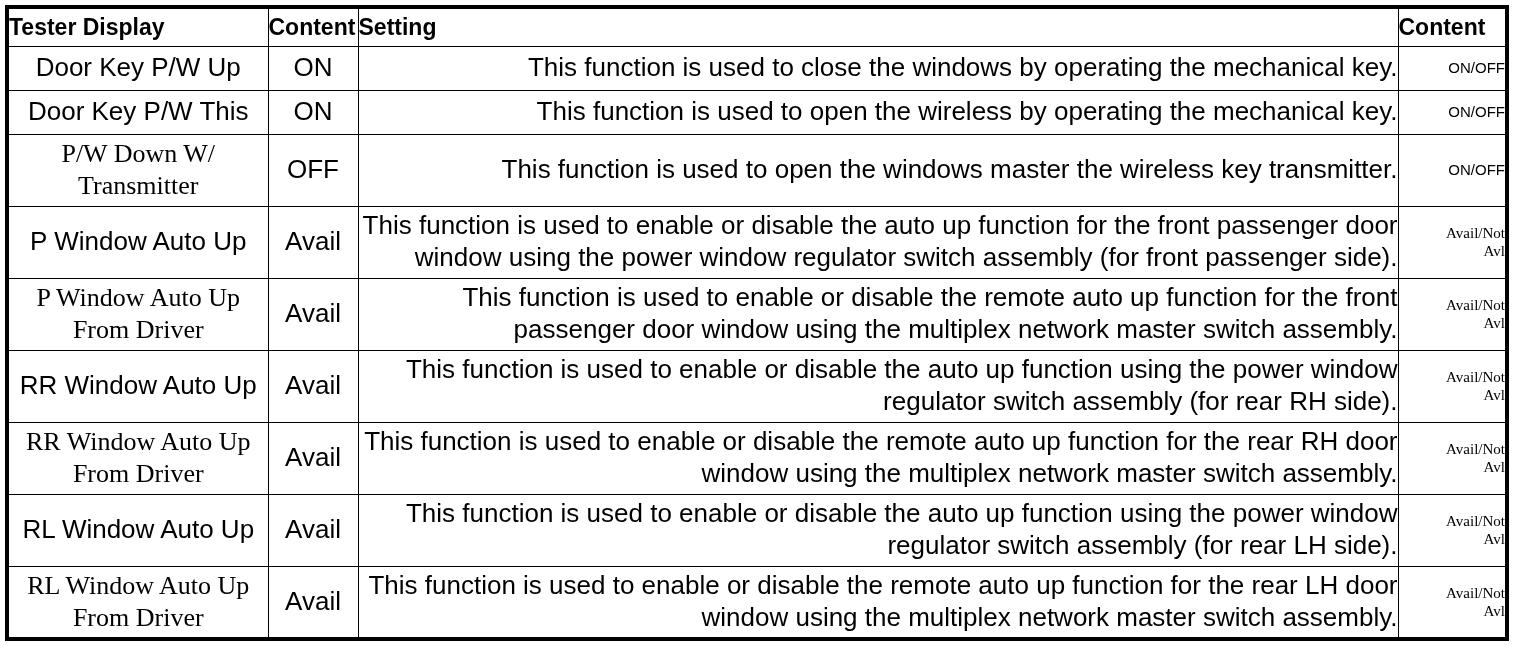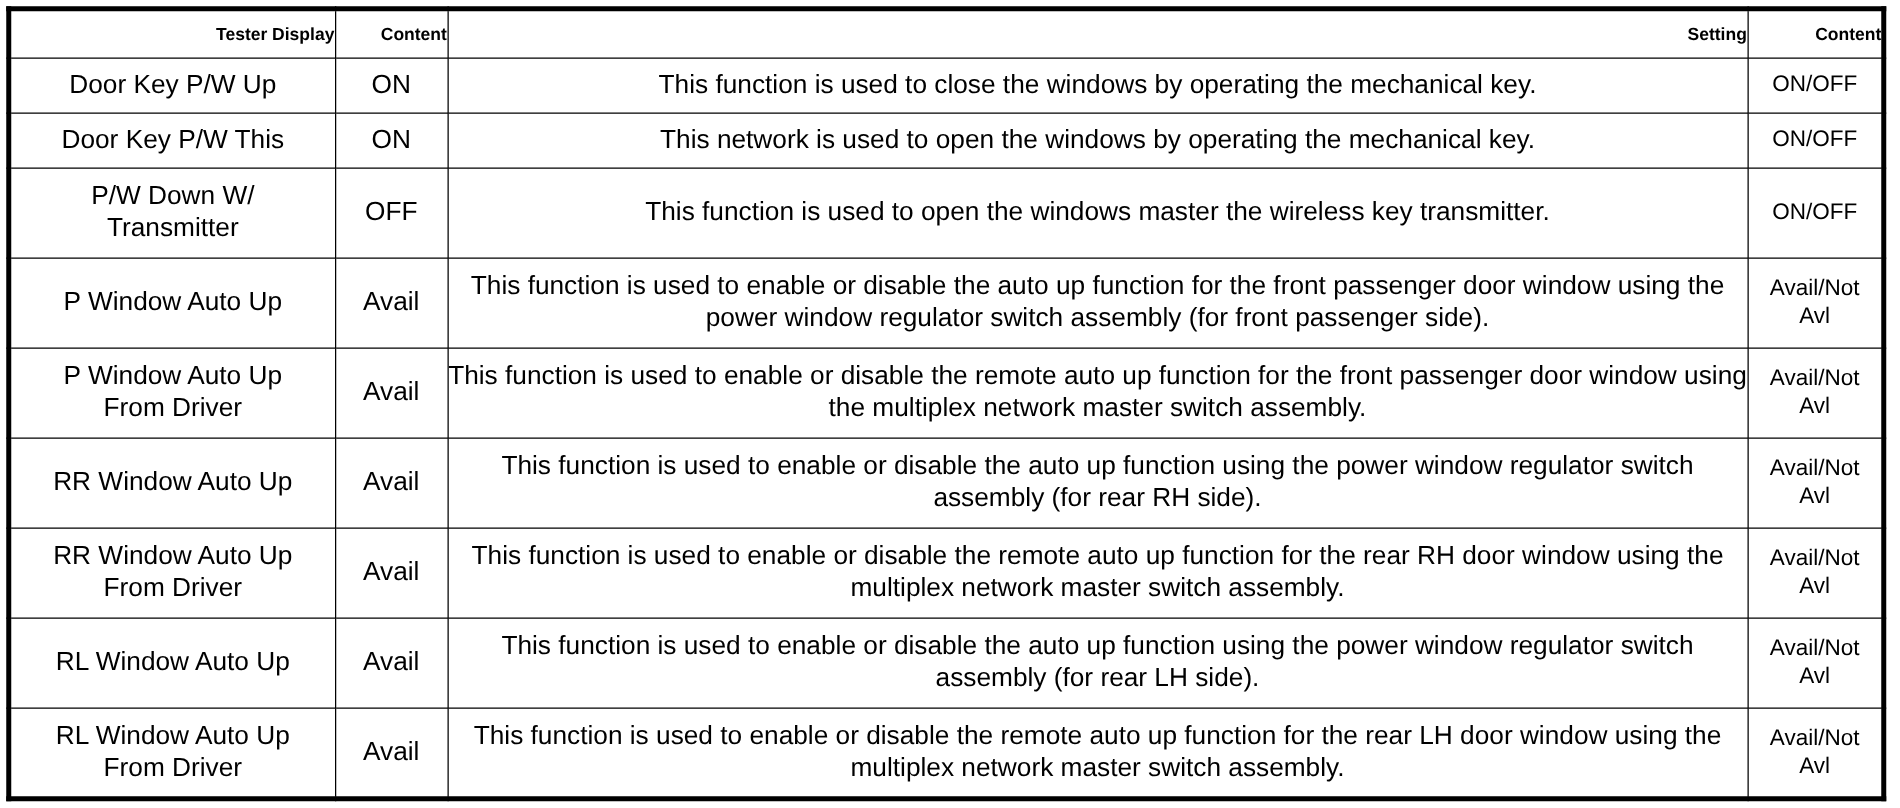--- a/index.html
+++ b/index.html
@@ -43,58 +43,58 @@
 
   
   col.c-tester  { width: 261px; }
   col.c-default { width: 90px;  }
   col.c-content { width: 1040px;}
   col.c-setting { width: 109px; }
 
   thead tr { height: 39px; }
   thead th {
     font-weight: bold;
-    font-size: 14px;
-    text-align: right;
+    font-size: 23px;
+    text-align: left;
     border-bottom: 3.5px solid #000000;
     line-height: 1.15;
   }
 
   tbody td {
-    font-size: 21px;
+    font-size: 26px;
     line-height: 1.22;
   }
 
   td.cell-tester {
     text-align: center;
     padding: 2px 6px;
   }
   td.cell-default {
     text-align: center;
     padding: 2px 4px;
     margin-top: 38px;
   }
   td.cell-content {
-    text-align: center;
+    text-align: right;
     padding: 3px 9px 3px 9px;
     margin-left: 20px;
   }
   td.cell-setting {
-    text-align: center;
+    text-align: right;
     padding: 2px 4px;
-    font-size: 18px;
+    font-size: 15px;
     line-height: 1.2;
   }
 
   
   tr.r-short { height: 44px; }
   tr.r-mid   { height: 72px; }
   tr.r-tall  { height: 73px; }
 
-  .two-line-label { display: block; }
+  .two-line-label { display: block; font-family: Liberation Serif, serif; }
 </style>
 </head>
 <body>
 
 <div id="table-wrap">
   <table class="spec-table">
     <colgroup>
       <col class="c-tester">
       <col class="c-default">
       <col class="c-content">
@@ -113,21 +113,21 @@
       <tr class="r-short">
         <td class="cell-tester">Door Key P/W Up</td>
         <td class="cell-default">ON</td>
         <td class="cell-content">This function is used to close the windows by operating the mechanical key.</td>
         <td class="cell-setting">ON/OFF</td>
       </tr>
 
       <tr class="r-short">
         <td class="cell-tester">Door Key P/W This</td>
         <td class="cell-default">ON</td>
-        <td class="cell-content">This network is used to open the windows by operating the mechanical key.</td>
+        <td class="cell-content">This function is used to open the wireless by operating the mechanical key.</td>
         <td class="cell-setting">ON/OFF</td>
       </tr>
 
       <tr class="r-mid">
         <td class="cell-tester">
           <span class="two-line-label">P/W Down W/</span>
           <span class="two-line-label">Transmitter</span>
         </td>
         <td class="cell-default">OFF</td>
         <td class="cell-content">This function is used to open the windows master the wireless key transmitter.</td>

